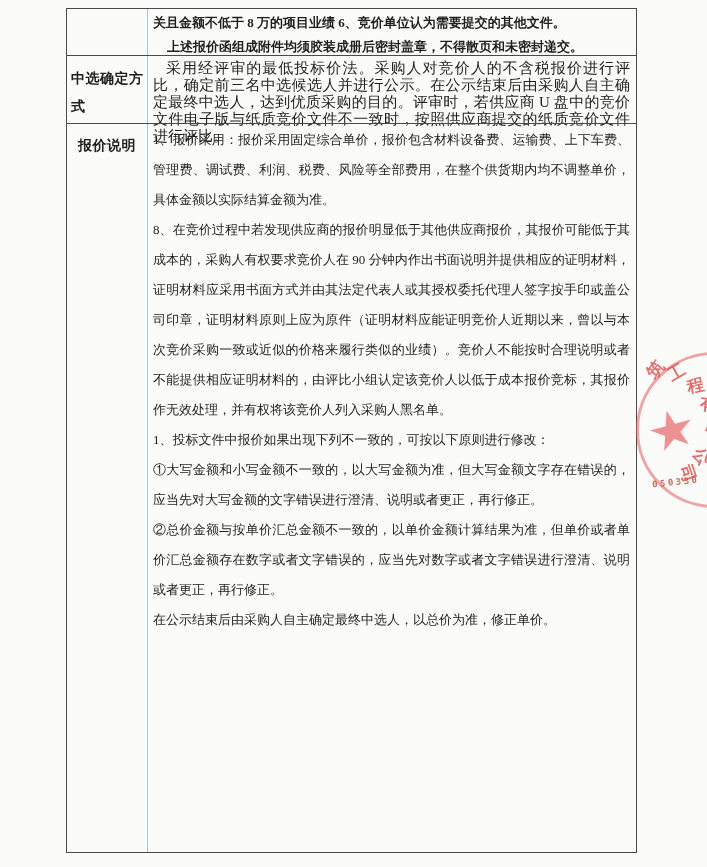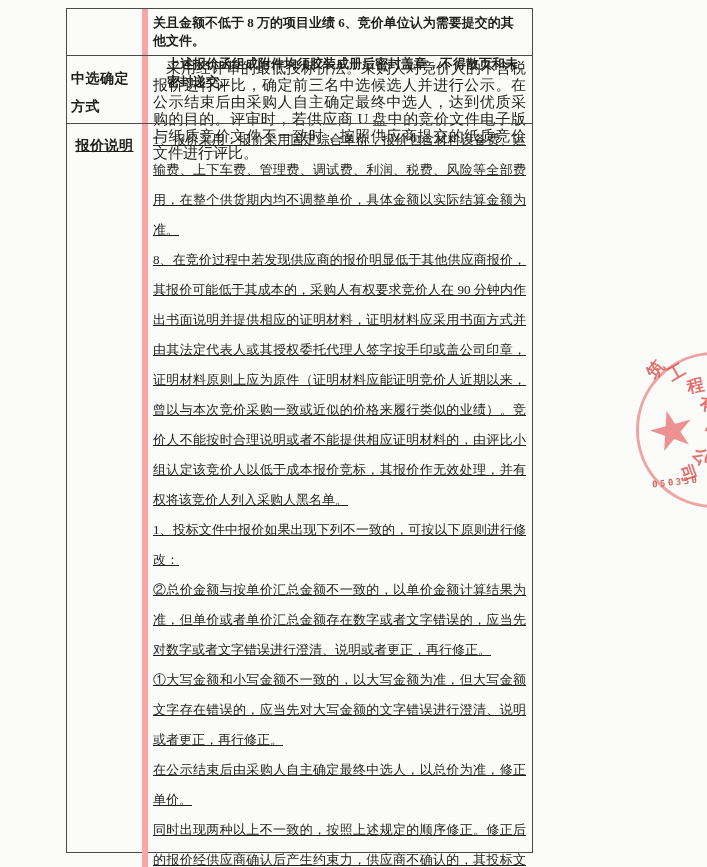--- a/index.html
+++ b/index.html
@@ -6,48 +6,48 @@
   .page{
     position:relative;
     width:707px;height:867px;
     background:#fbfbf9;
     overflow:hidden;
     font-family:"Liberation Serif","DejaVu Serif",serif;
     color:#1e1e1e;
   }
   .doc-table{
     position:absolute;left:66px;top:8px;
-    width:467px;height:845px;
+    width:571px;height:845px;
     border:1.5px solid #4a4a4a;
     box-sizing:border-box;
     display:flex;flex-direction:column;
     background:transparent;
   }
   .t-row{display:flex;box-sizing:border-box;border-top:1px solid #4a4a4a;}
   .t-row.first{border-top:none;}
   .label-cell{
     width:81px;flex:none;box-sizing:border-box;
-    border-right:6px solid #fca5a5;
+    border-right:1px solid #fca5a5;
     font-weight:bold;font-size:14px;
     letter-spacing:0.5px;
   }
   .content-cell{flex:1;box-sizing:border-box;min-width:0;}
   
   .row1{height:46px;}
   .row1 .content-cell{padding:5px 6px 0 5px;font-weight:bold;font-size:13px;line-height:17.5px;}
   .row1 .line2{padding-left:14px;margin-top:6px;}
   
   .row2{height:68px;}
   .row2 .label-cell{padding:9px 3px 0 4px;line-height:28px;}
   .row2 .content-cell{
     padding:4px 6px 0 5px;font-size:15px;line-height:17px;
     text-align:justify;text-indent:13px;
   }
   
-  .row3{flex:1;text-decoration:underline;}
+  .row3{flex:1;}
   .row3 .label-cell{padding-top:13px;text-align:center;}
   .row3 .content-cell{
     padding:1px 6px 0 5px;font-size:13px;line-height:30px;
     text-align:justify;
   }
   .row3 .content-cell p{margin:0;}
   
   .stamp{position:absolute;left:0;top:0;width:707px;height:867px;pointer-events:none;}
   .stamp-circle{
     position:absolute;left:636px;top:352px;width:156px;height:156px;
@@ -91,24 +91,23 @@
       <div class="label-cell">中选确定方式</div>
       <div class="content-cell">采用经评审的最低投标价法。采购人对竞价人的不含税报价进行评比，确定前三名中选候选人并进行公示。在公示结束后由采购人自主确定最终中选人，达到优质采购的目的。评审时，若供应商 U 盘中的竞价文件电子版与纸质竞价文件不一致时，按照供应商提交的纸质竞价文件进行评比。</div>
     </div>
 
     <div class="t-row row3">
       <div class="label-cell">报价说明</div>
       <div class="content-cell">
         <p>1、报价采用：报价采用固定综合单价，报价包含材料设备费、运输费、上下车费、管理费、调试费、利润、税费、风险等全部费用，在整个供货期内均不调整单价，具体金额以实际结算金额为准。</p>
         <p>8、在竞价过程中若发现供应商的报价明显低于其他供应商报价，其报价可能低于其成本的，采购人有权要求竞价人在 90 分钟内作出书面说明并提供相应的证明材料，证明材料应采用书面方式并由其法定代表人或其授权委托代理人签字按手印或盖公司印章，证明材料原则上应为原件（证明材料应能证明竞价人近期以来，曾以与本次竞价采购一致或近似的价格来履行类似的业绩）。竞价人不能按时合理说明或者不能提供相应证明材料的，由评比小组认定该竞价人以低于成本报价竞标，其报价作无效处理，并有权将该竞价人列入采购人黑名单。</p>
         <p>1、投标文件中报价如果出现下列不一致的，可按以下原则进行修改：</p>
+        <p>①大写金额和小写金额不一致的，以大写金额为准，但大写金额文字存在错误的，应当先对大写金额的文字错误进行澄清、说明或者更正，再行修正。</p>
         <p>②总价金额与按单价汇总金额不一致的，以单价金额计算结果为准，但单价或者单价汇总金额存在数字或者文字错误的，应当先对数字或者文字错误进行澄清、说明或者更正，再行修正。</p>
-        <p>①大写金额和小写金额不一致的，以大写金额为准，但大写金额文字存在错误的，应当先对大写金额的文字错误进行澄清、说明或者更正，再行修正。</p>
         <p>在公示结束后由采购人自主确定最终中选人，以总价为准，修正单价。</p>
-        <p>同时出现两种以上不一致的，按照上述规定的顺序修正。修正后的报价经供应商确认后产生约束力，供应商不确认的，其投标文件作无效处理。供应商确认采取书面且加盖单位公章或者供应商授权代表签字的方式。</p>
       </div>
     </div>
 
   </div>
 
   <div class="stamp">
     <div class="stamp-circle"></div>
     <span class="stamp-char" style="left:647px;top:361px;transform:rotate(-50deg);">筑</span>
     <span class="stamp-char" style="left:668px;top:364px;transform:rotate(-30deg);">工</span>
     <span class="stamp-char" style="left:687px;top:377px;transform:rotate(-12deg);">程</span>

